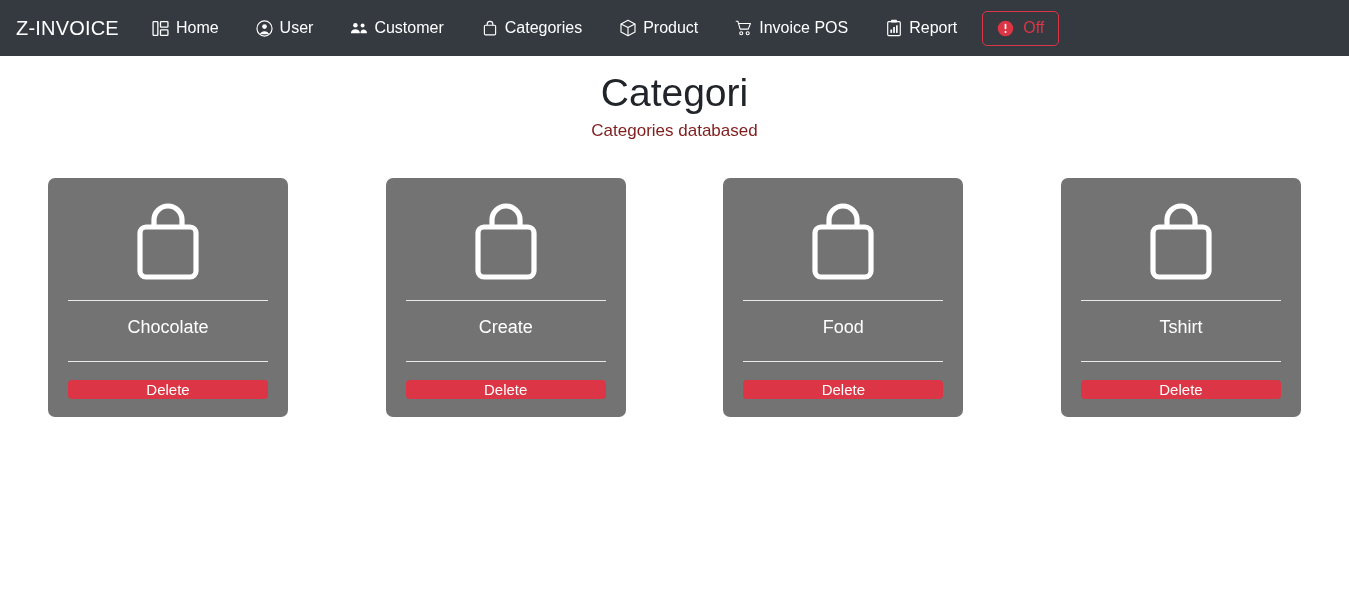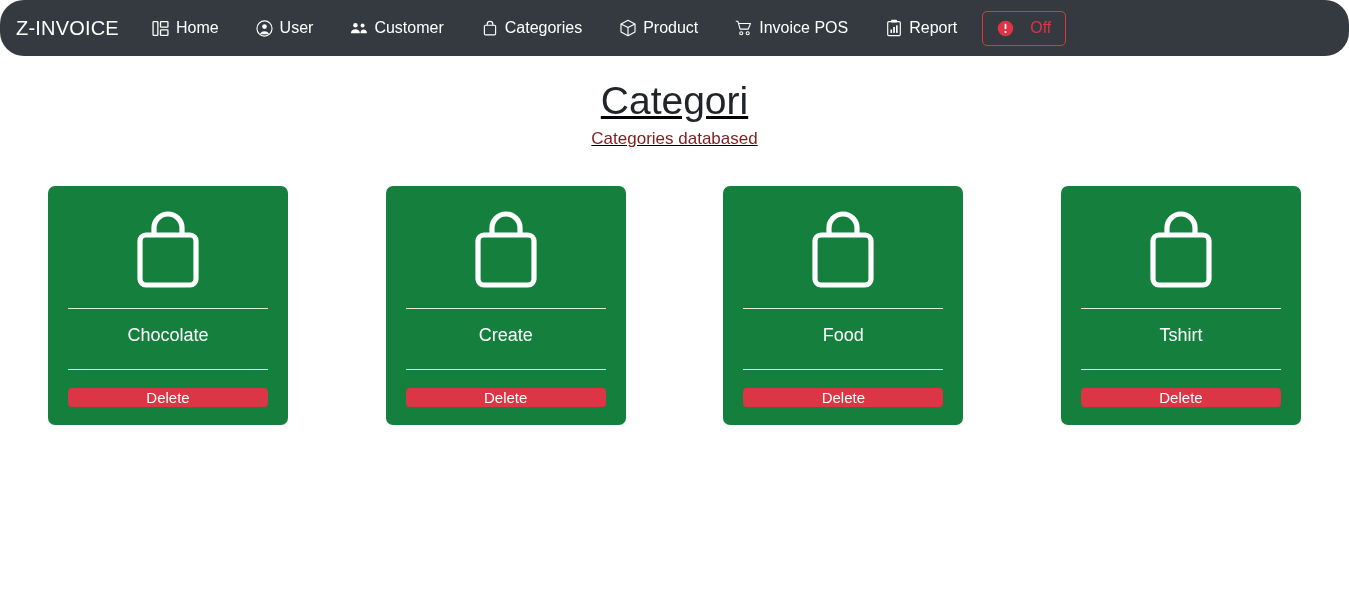--- a/index.html
+++ b/index.html
@@ -12,21 +12,20 @@
   }
 
   
   .navbar {
     height: 56px;
     background: #343a40;
     display: flex;
     align-items: center;
     padding: 0 0 0 16px;
     gap: 0;
-    border-radius: 24px;
   }
   .brand {
     color: #ffffff;
     font-size: 20px;
     font-weight: 400;
     letter-spacing: 0.2px;
     margin-right: 22px;
     white-space: nowrap;
   }
   .nav-links {
@@ -50,39 +49,38 @@
     align-items: center;
     justify-content: center;
     width: 18px; height: 18px;
     flex: 0 0 auto;
   }
   .nav-item .ico svg { display: block; }
 
   .off-btn {
     display: flex;
     align-items: center;
-    gap: 16px;
+    gap: 9px;
     margin-left: 14px;
     border: 1px solid #dc3545;
     border-radius: 5px;
     color: #dc3545;
     background: transparent;
     font-size: 16px;
     padding: 8px 14px;
     cursor: pointer;
     font-family: "Liberation Sans", sans-serif;
     line-height: 1;
   }
   .off-btn .ico { display:inline-flex; width:17px; height:17px; }
 
   
   .page-head {
     text-align: center;
-    padding-top: 18px;
-    text-decoration: underline;
+    padding-top: 10px;
   }
   .page-title {
     font-size: 39px;
     font-weight: 400;
     color: #212529;
     line-height: 1.2;
     margin: 0;
     padding-top: 4px;
   }
   .page-sub {
@@ -105,21 +103,21 @@
 
   
   .cards {
     display: flex;
     justify-content: space-between;
     padding: 0 48px;
     margin-top: 37px;
   }
   .card {
     width: 240px;
-    background: #15803d;
+    background: #737373;
     border-radius: 7px;
     padding: 22px 20px 18px 20px;
     display: flex;
     flex-direction: column;
     align-items: stretch;
   }
   .card-icon {
     display: flex;
     justify-content: center;
     padding-bottom: 6px;

